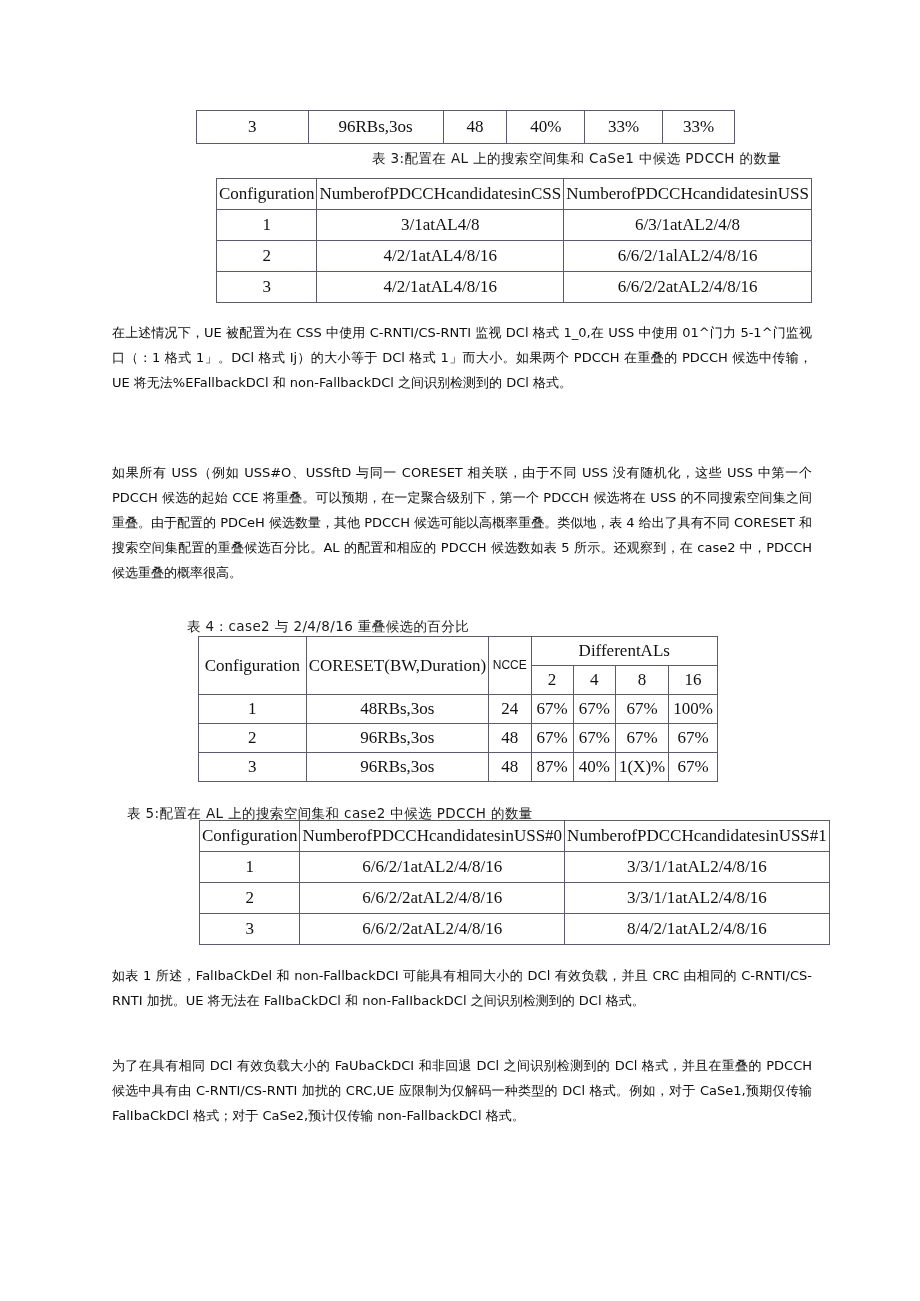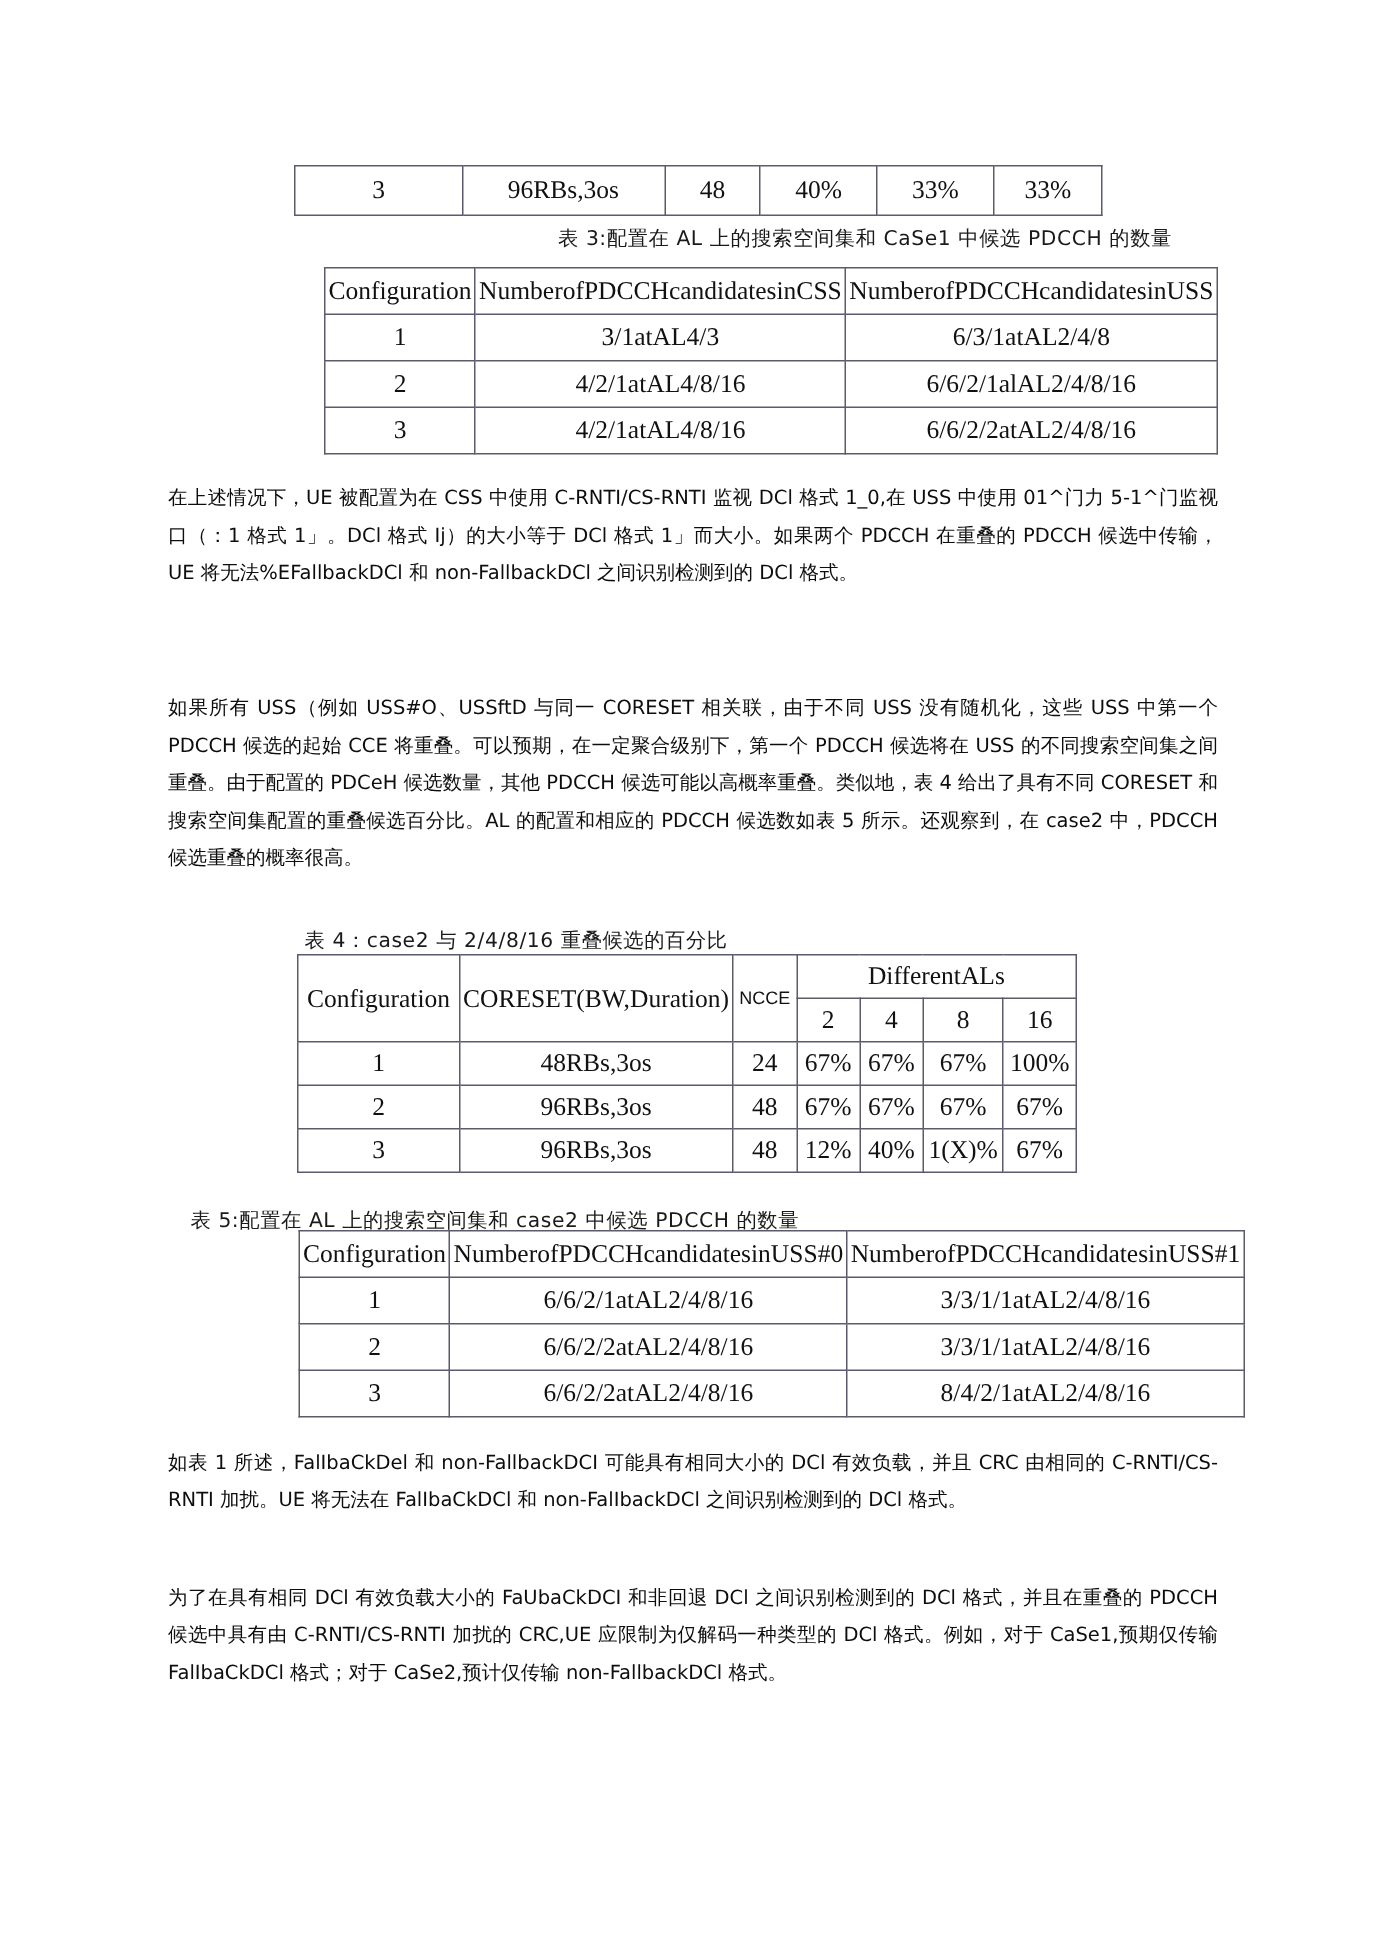--- a/index.html
+++ b/index.html
@@ -77,21 +77,21 @@
   
   .caption {
     position: absolute;
     font-family: "DejaVu Sans", sans-serif;
     font-size: 13.5px;
     color: #1a1a1a;
     white-space: nowrap;
     letter-spacing: 0.4px;
   }
   .cap3 { left: 372px; top: 150px; text-align: center; }
-  .cap4 { left: 203px; top: 618px; }
+  .cap4 { left: 187px; top: 618px; }
   .cap5 { left: 127px; top: 805px; }
 
   
   .para {
     position: absolute;
     left: 112px;
     width: 700px;
     font-family: "DejaVu Sans", "Liberation Sans", sans-serif;
     font-size: 13px;
     line-height: 25px;
@@ -140,21 +140,21 @@
         <col style="width:170px">
     </colgroup>
     <tbody>
       <tr>
         <td class="hdr">Configuration</td>
         <td class="hdr">NumberofPDCCHcandidatesinCSS</td>
         <td class="hdr">NumberofPDCCHcandidatesinUSS</td>
       </tr>
       <tr>
         <td>1</td>
-        <td>3/1atAL4/3</td>
+        <td>3/1atAL4/8</td>
         <td>6/3/1atAL2/4/8</td>
       </tr>
       <tr>
         <td>2</td>
         <td>4/2/1atAL4/8/16</td>
         <td>6/6/2/1alAL2/4/8/16</td>
       </tr>
       <tr>
         <td>3</td>
         <td>4/2/1atAL4/8/16</td>
@@ -208,21 +208,21 @@
         <td>48</td>
         <td>67%</td>
         <td>67%</td>
         <td>67%</td>
         <td>67%</td>
       </tr>
       <tr>
         <td>3</td>
         <td>96RBs,3os</td>
         <td>48</td>
-        <td>12%</td>
+        <td>87%</td>
         <td>40%</td>
         <td>1(X)%</td>
         <td>67%</td>
       </tr>
     </tbody>
   </table>
 
   <div class="caption cap5">表 5:配置在 AL 上的搜索空间集和 case2 中候选 PDCCH 的数量</div>
 
   <table class="tbl5">

